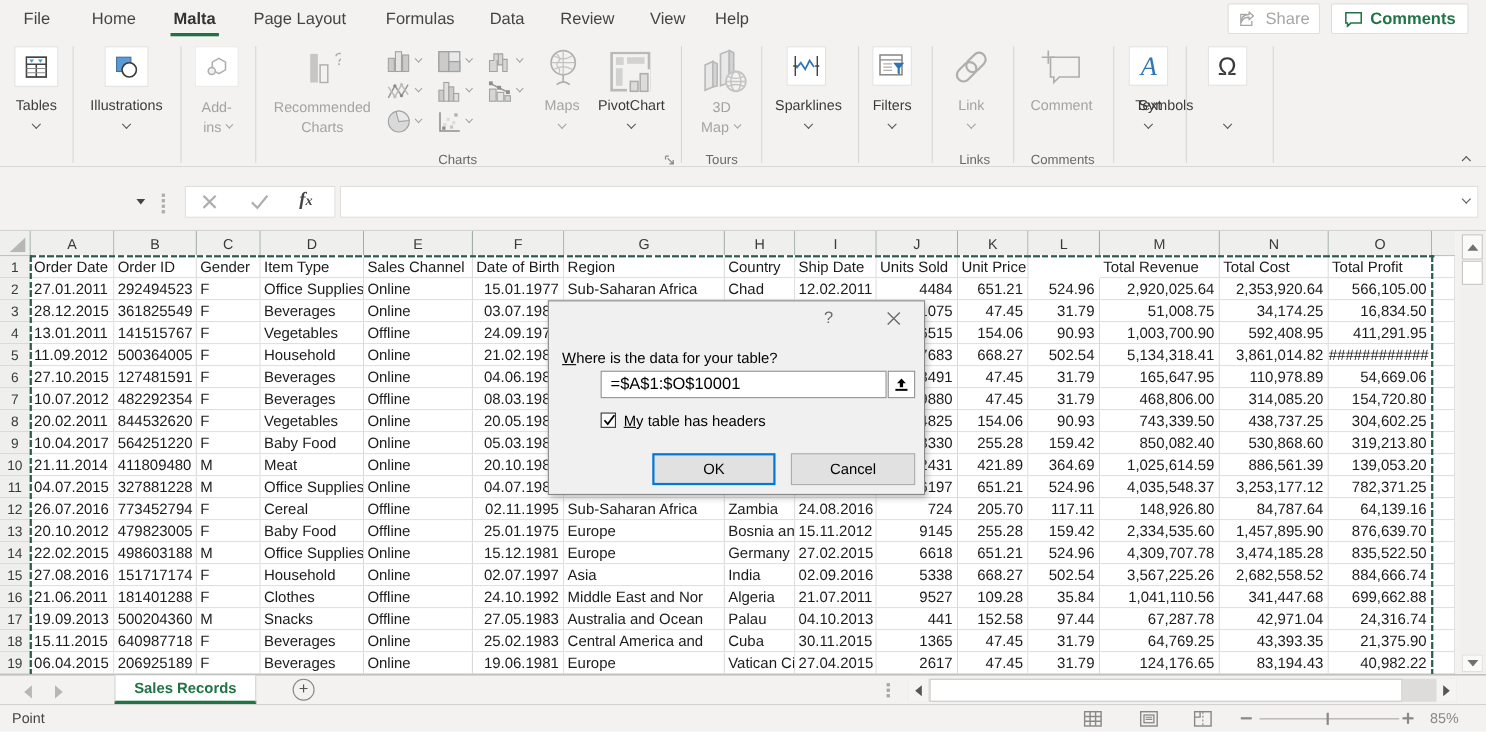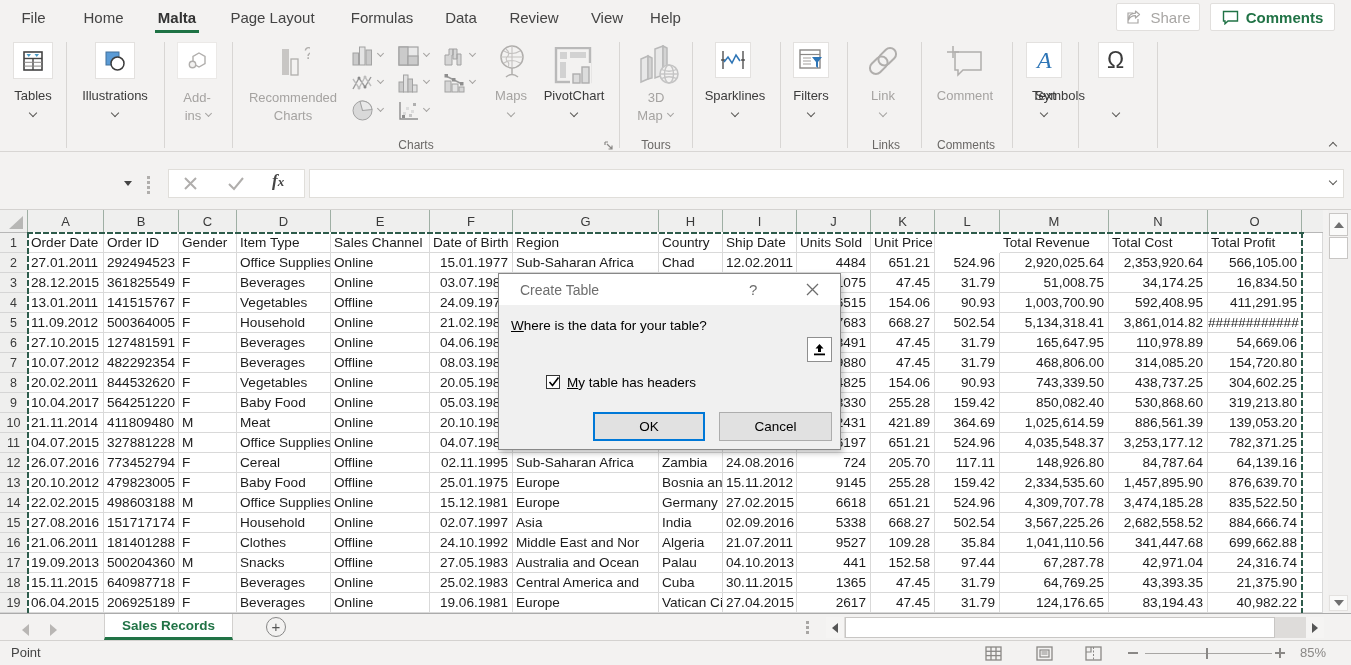--- a/index.html
+++ b/index.html
@@ -651,28 +651,26 @@
 <div class="abs" style="left:1328px;top:210px;width:23px;height:403px;background:#f1f0ef;">
     <div class="sbbtn" style="left:1px;top:3px;width:19px;height:23px;">
       <div class="tri" style="border-left:5px solid transparent;border-right:5px solid transparent;border-bottom:6px solid #707070;"></div>
     </div>
     <div class="sbbtn" style="left:1px;top:27px;width:19px;height:22px;background:#fff;"></div>
     <div class="sbbtn" style="left:1px;top:385px;width:19px;height:16px;border:1px solid #e3e1df;">
       <div class="tri" style="border-left:5px solid transparent;border-right:5px solid transparent;border-top:6px solid #707070;"></div>
     </div>
   </div>
 <div id="dlg" class="abs">
-    <div id="dlgtitle">
-      <span>Create Table</span>
-    </div>
     <div class="abs" style="left:250px;top:7px;font-size:15px;color:#6d6d6d;">?</div>
     <svg class="abs" style="left:307px;top:9px;" width="13" height="13" viewBox="0 0 13 13">
       <path d="M1 1 L12 12 M12 1 L1 12" stroke="#6d6d6d" stroke-width="1.3"></path>
     </svg>
     <div class="abs" style="left:12px;top:44px;"><span style="text-decoration:underline;">W</span>here is the data for your table?</div>
+    <div class="abs" style="left:47px;top:63px;width:260px;height:25px;background:#fff;border:1px solid #8f8f8f;line-height:23px;padding-left:8px;font-size:15px;">=$A$1:$O$10001</div>
     <div class="abs" style="left:308px;top:63px;width:25px;height:25px;background:#fff;border:1px solid #8f8f8f;display:flex;align-items:center;justify-content:center;">
       <svg width="13" height="13" viewBox="0 0 13 13">
         <path d="M6.5 1 L10.5 5.5 H8 V9 H5 V5.5 H2.5 Z" fill="#000"></path>
         <rect x="1" y="10.5" width="11" height="1.8" fill="#000"></rect>
       </svg>
     </div>
     <div class="abs" style="left:47px;top:101px;width:14px;height:14px;background:#fff;border:1.5px solid #333;"></div>
     <svg class="abs" style="left:49px;top:102px;" width="12" height="12" viewBox="0 0 12 12">
       <path d="M1.5 6 L4.5 9.5 L10.5 1.5" stroke="#000" stroke-width="1.6" fill="none"></path>
     </svg>

